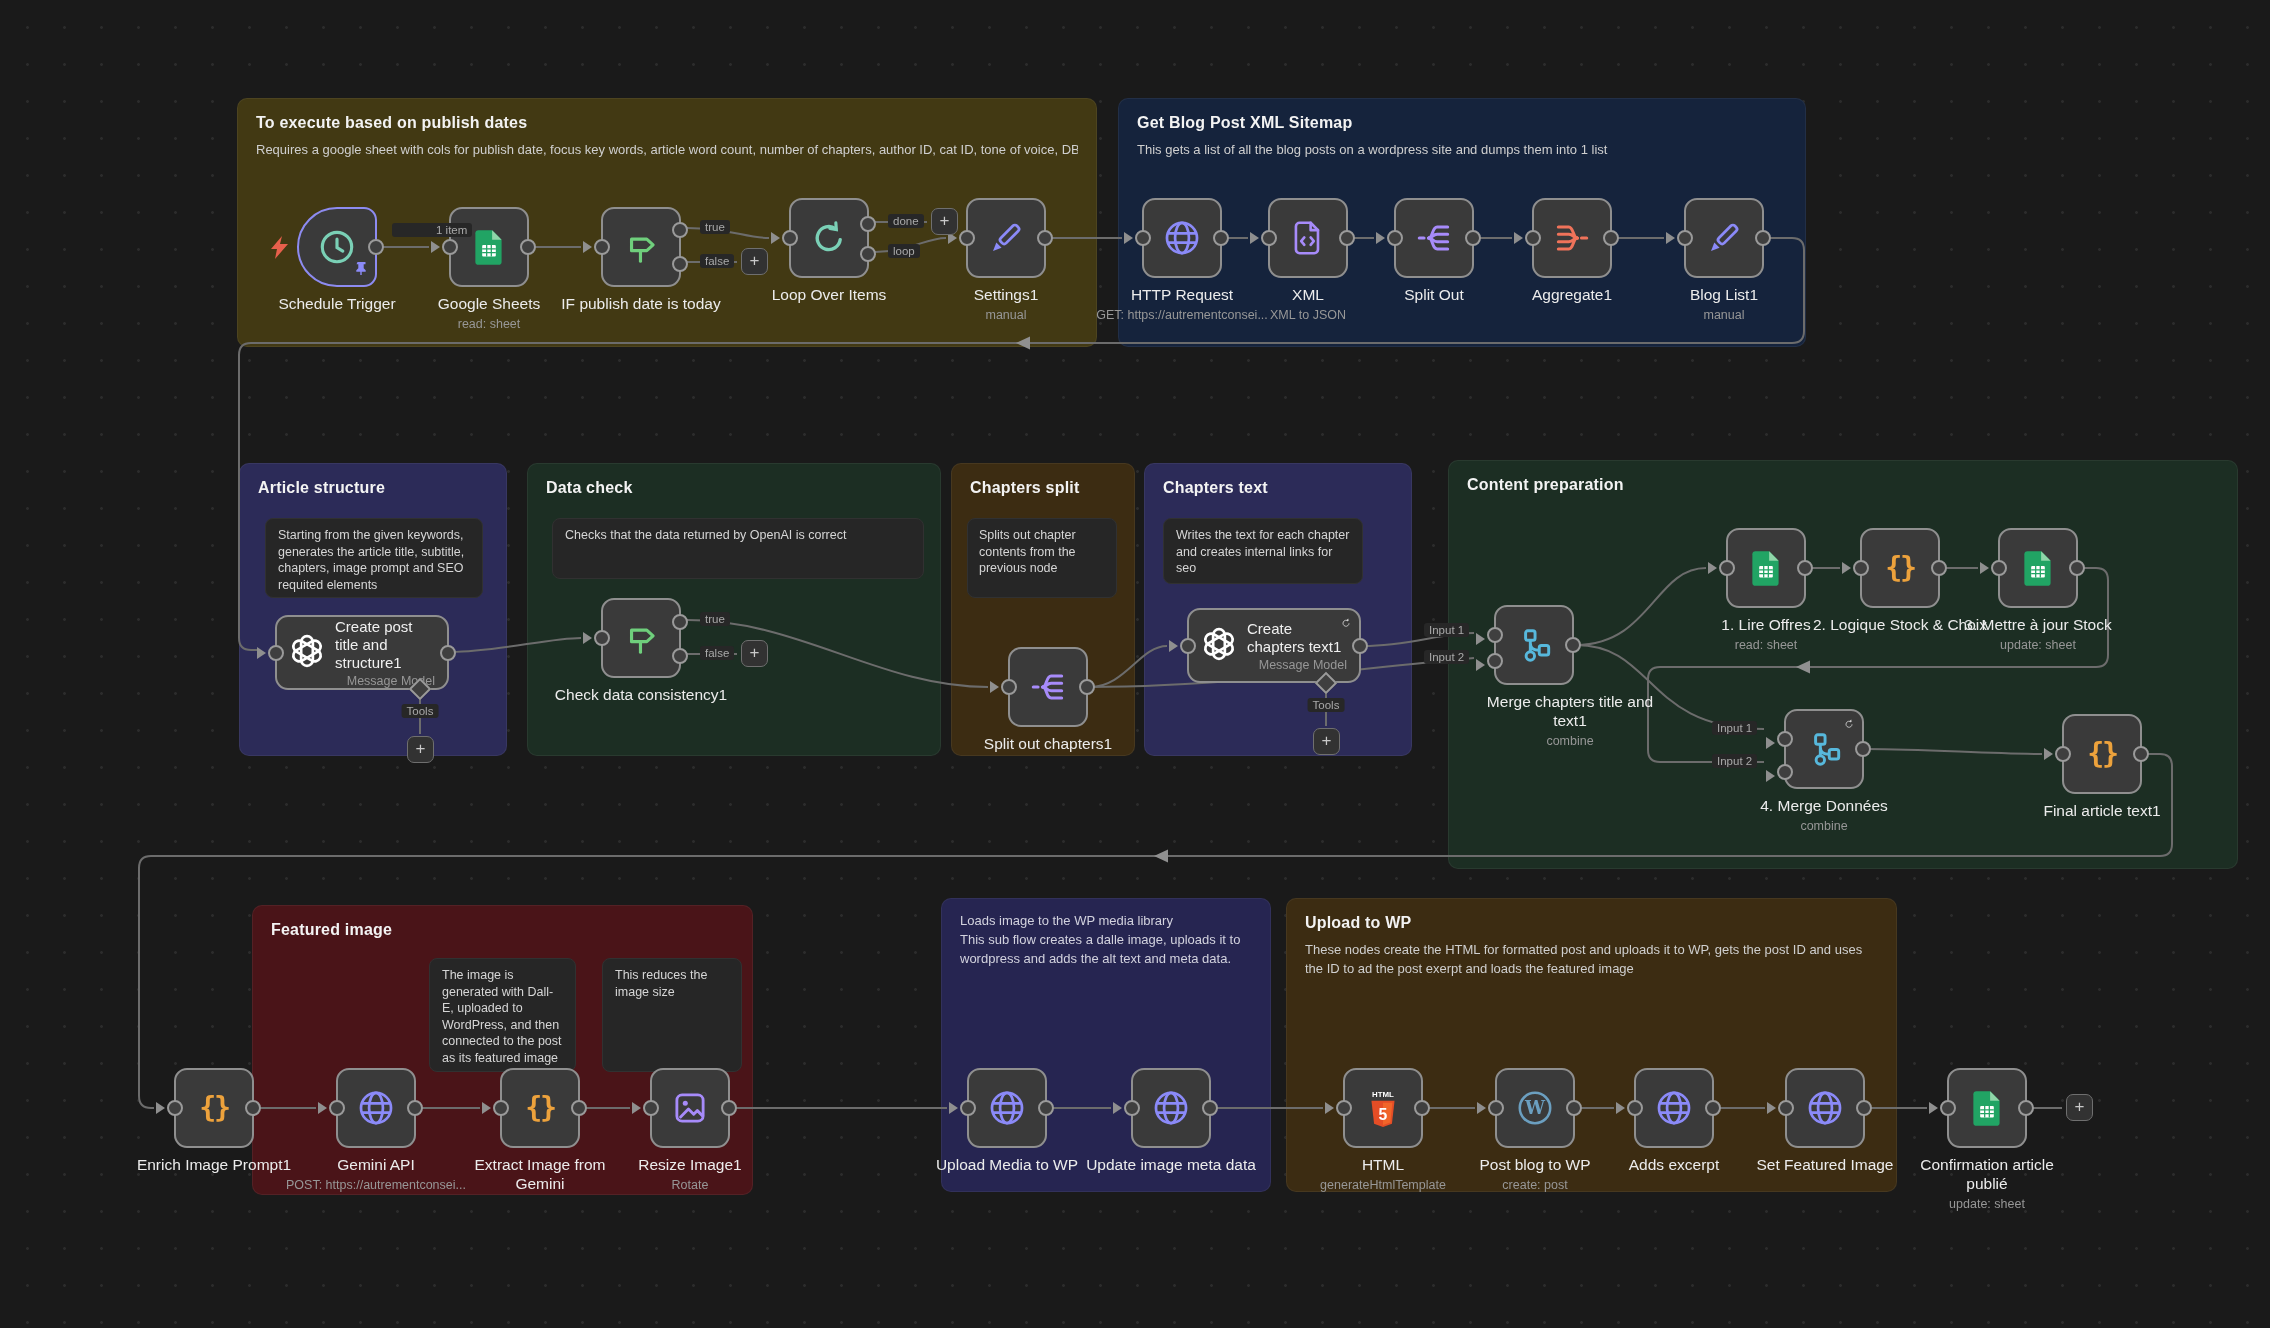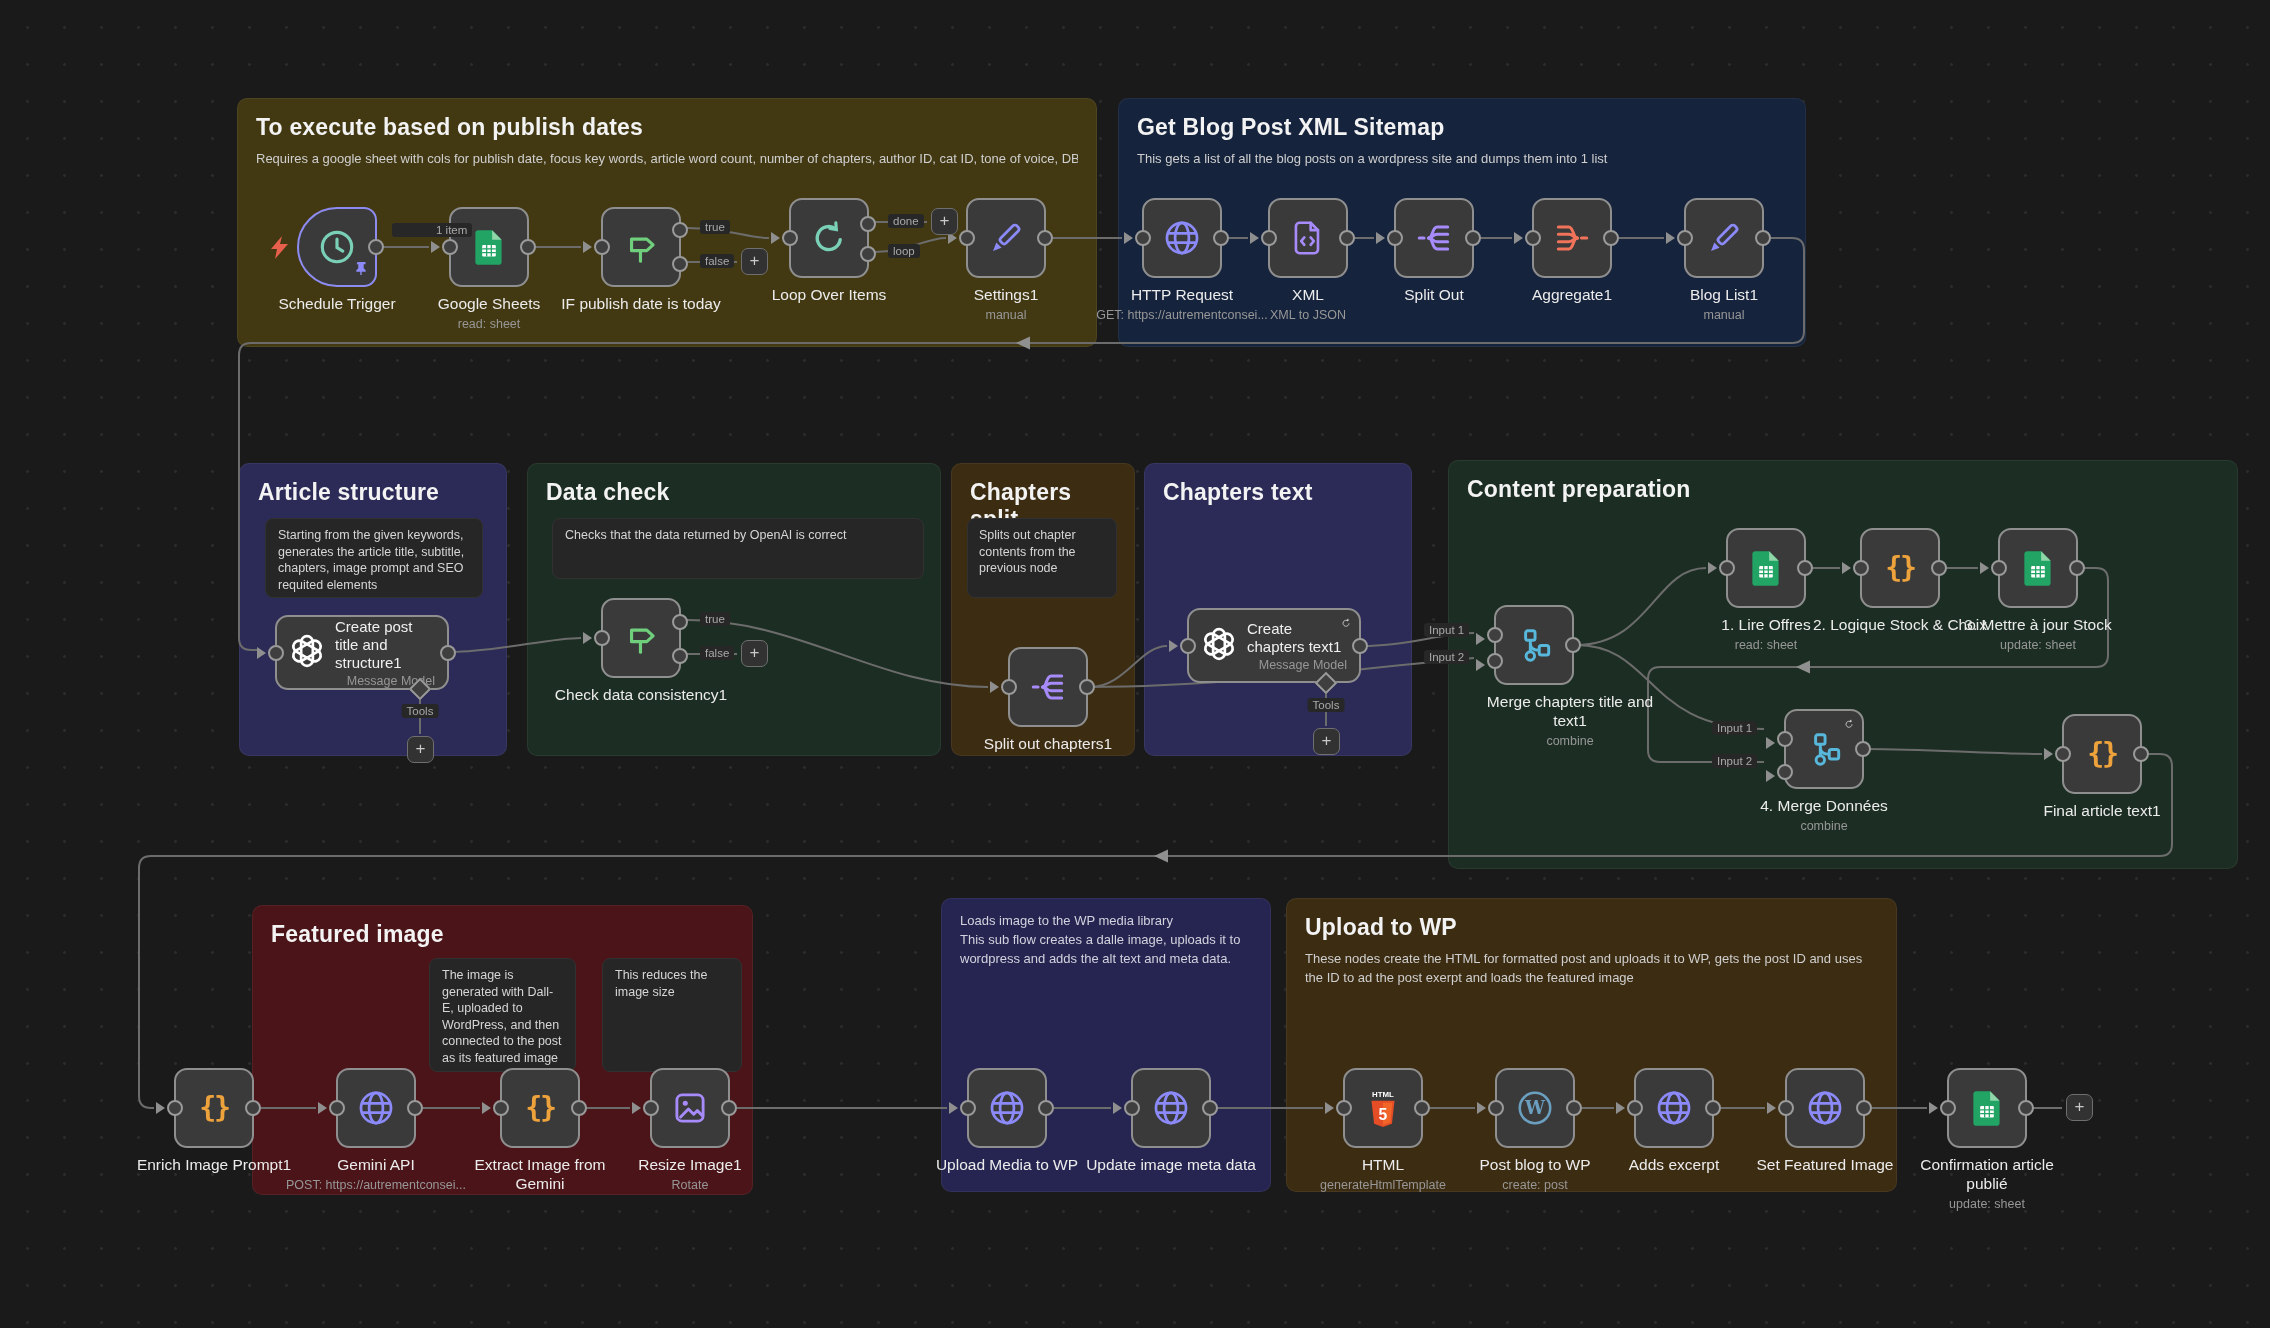--- a/index.html
+++ b/index.html
@@ -1,20 +1,20 @@
 <!DOCTYPE html>
 <html><head>
 <meta charset="utf-8">
 <style>
   html,body{margin:0;padding:0;background:#141414;font-family:"Liberation Sans",sans-serif;}
   #canvas{position:relative;width:2270px;height:1328px;overflow:hidden;background-color:#1a1a1a;
     background-image:radial-gradient(circle,#2c2c2c 1.3px,transparent 1.5px);
     background-size:37px 37px;background-position:9px 9px;}
   .sticky{position:absolute;border-radius:10px;padding:13px 18px;box-sizing:border-box;z-index:1;border:1px solid rgba(255,255,255,0.06);}
-  .sticky h2{margin:2px 0 9px;font-size:23px;font-weight:bold;color:#f3f3f3;letter-spacing:.2px;}
+  .sticky h2{margin:2px 0 9px;font-size:16px;font-weight:bold;color:#f3f3f3;letter-spacing:.2px;}
   .sticky p{margin:0;font-size:13px;color:#cfcfcf;line-height:1.45;}
   .nowrap{white-space:nowrap;overflow:hidden;}
   .pre{white-space:pre-line;}
   .note{position:absolute;background:#262626;border:1px solid #313131;border-radius:8px;padding:8px 12px;
     font-size:12.5px;color:#d6d6d6;line-height:1.32;box-sizing:border-box;z-index:2;}
   #edges{position:absolute;left:0;top:0;z-index:3;pointer-events:none;}
   #edges path{stroke:#6c6c6c;stroke-width:2;fill:none;}
   #edges polygon{fill:#909090;}
   .node{position:absolute;width:80px;height:80px;background:#3a3a3a;border:2px solid #8f8f8f;border-radius:13px;box-sizing:border-box;z-index:5;}
   .node.trigger{border-radius:40px 13px 13px 40px;border-color:#8d8bf0;}
@@ -166,20 +166,21 @@
 This sub flow creates a dalle image, uploads it to wordpress and adds the alt text and meta data.</p>
   </section>
   <section class="sticky" style="left:1286px;top:898px;width:611px;height:294px;background:#3c2c12;">
     <h2>Upload to WP</h2>
     <p>These nodes create the HTML for formatted post and uploads it to WP, gets the post ID and uses the ID to ad the post exerpt and loads the featured image</p>
   </section>
 
   <div class="note" style="left:265px;top:518px;width:218px;height:80px;">Starting from the given keywords, generates the article title, subtitle, chapters, image prompt and SEO requited elements</div>
   <div class="note" style="left:552px;top:518px;width:372px;height:61px;">Checks that the data returned by OpenAI is correct</div>
   <div class="note" style="left:967px;top:518px;width:150px;height:80px;padding-left:11px;">Splits out chapter contents from the previous node</div>
+  <div class="note" style="left:1163px;top:518px;width:200px;height:66px;">Writes the text for each chapter and creates internal links for seo</div>
   <div class="note" style="left:429px;top:958px;width:147px;height:114px;">The image is generated with Dall-E, uploaded to WordPress, and then connected to the post as its featured image</div>
   <div class="note" style="left:602px;top:958px;width:140px;height:114px;">This reduces the image size</div>
 
   <svg id="edges" width="2270" height="1328">
     <path d="M377 247 H429"></path>
     <path d="M529 247 H581"></path>
     <path d="M687 228 C730 228 745 238 769 238"></path>
     <path d="M687 262 H737"></path>
     <path d="M875 222 H927"></path>
     <path d="M875 252 C910 252 925 238 946 238"></path>

